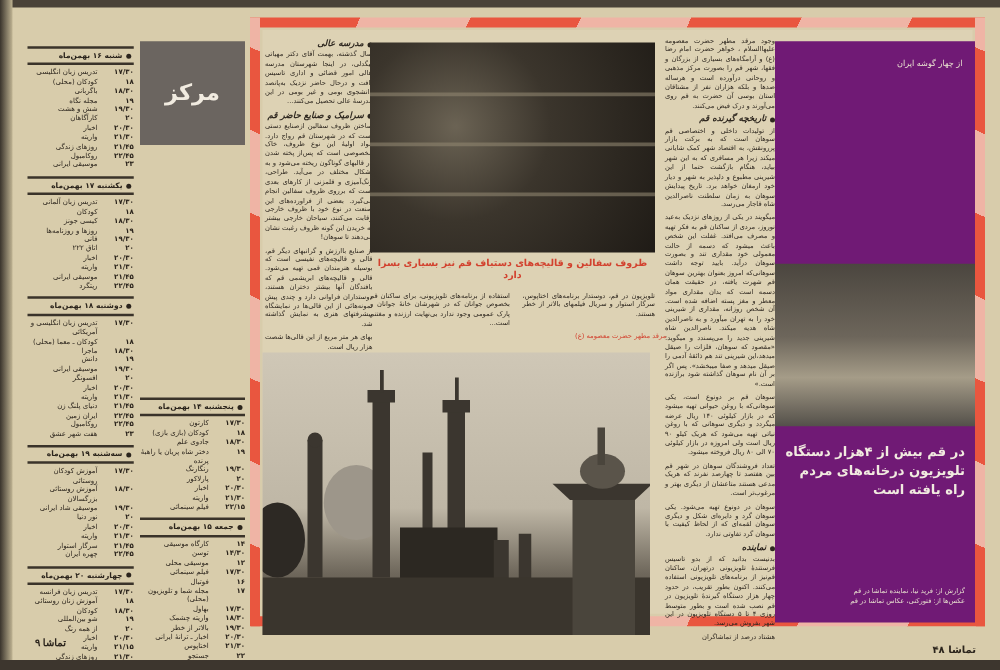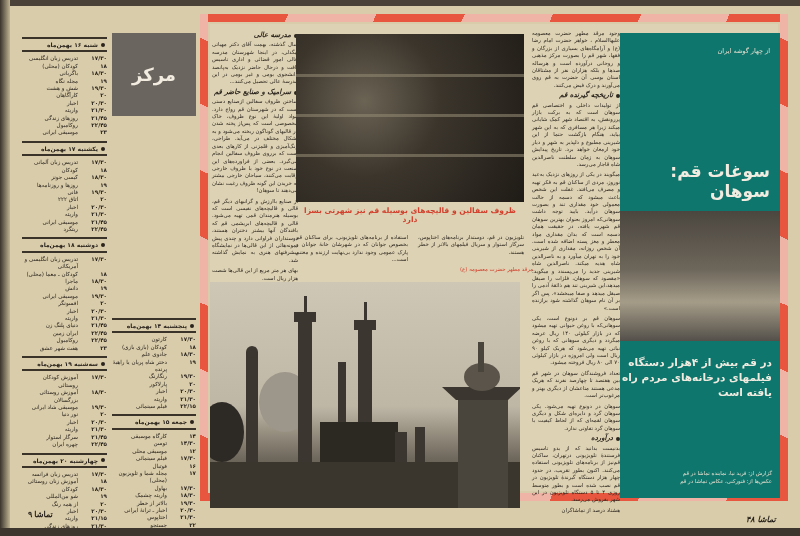--- a/index.html
+++ b/index.html
@@ -44,21 +44,21 @@
   .photo1 { position: absolute; left: 96px; top: 20px; width: 228px; height: 168px;
     background: radial-gradient(circle at 30% 40%, #6b6354 0, #3b352c 40%, #1f1b16 100%);
     overflow: hidden; }
   .photo1 .shelf { position: absolute; left: 0; width: 100%; height: 3px; background: #8f8570; opacity: .6; }
   .caption-red { position: absolute; left: 96px; top: 192px; width: 228px; direction: rtl; font-size: 7.6px; color: #d2412e; font-weight: bold; text-align: center; }
   .caption-small-red { position: absolute; direction: rtl; font-size: 5.4px; color: #d2412e; }
 
   .photo2 { position: absolute; left: 10px; top: 268px; width: 310px; height: 226px;
     background: linear-gradient(180deg, #cfc7b6 0%, #bfb7a6 55%, #6f685c 78%, #3a352d 100%); overflow: hidden; }
 
-  .dark-panel { position: absolute; left: 620px; top: 33px; width: 160px; height: 465px; background: #0f766e; }
+  .dark-panel { position: absolute; left: 620px; top: 33px; width: 160px; height: 465px; background: #701a75; }
   .dark-kicker { position: absolute; right: 10px; top: 14px; direction: rtl; font-size: 6.5px; color: #e8e0cf; }
   .dark-title { position: absolute; right: 10px; top: 128px; direction: rtl; font-size: 17px; font-weight: bold; color: #f1ebe0; }
   .dark-photo { position: absolute; left: 0; top: 178px; width: 160px; height: 130px;
     background: linear-gradient(180deg,#4b463f 0%, #6d665b 45%, #a59c88 70%, #54504a 100%); }
   .dark-headline { position: absolute; right: 8px; top: 322px; width: 150px; direction: rtl; font-size: 10.5px; font-weight: bold; color: #f1ebe0; line-height: 15px; text-align: right; }
   .dark-credits { position: absolute; right: 8px; top: 436px; width: 150px; direction: rtl; font-size: 5.4px; color: #e8e0cf; line-height: 8px; }
 </style>
 </head>
 <body>
 
@@ -410,21 +410,21 @@
       <p>ساختن ظروف سفالین ازصنایع دستی است که در شهرستان قم رواج دارد. مواد اولیهٔ این نوع ظروف، خاک مخصوصی است که پس‌از پخته شدن در قالبهای گوناگون ریخته می‌شود و به اشکال مختلف در می‌آید. طراحی، رنگ‌آمیزی و قلمزنی از کارهای بعدی است که برروی ظروف سفالین انجام می‌گیرد. بعضی از فراورده‌های این صنعت در نوع خود با ظروف خارجی رقابت می‌کنند، سیاحان خارجی بیشتر به خریدن این گونه ظروف رغبت نشان می‌دهند تا سوهان!</p>
       <p>از صنایع باارزش و گرانبهای دیگر قم، قالی و قالیچه‌های نفیسی است که بوسیله هنرمندان قمی تهیه می‌شود. قالی و قالیچه‌های ابریشمی قم که بافندگان آنها بیشتر دختران هستند، دوستداران فراوانی دارد و چندی پیش نمونه‌هائی از این قالی‌ها در نمایشگاه پیشرفتهای هنری به نمایش گذاشته شد.</p>
       <p>بهای هر متر مربع از این قالی‌ها شصت هزار ریال است.</p>
     </div>
 
     <div class="photo1">
       <div class="shelf" style="top:40px;"></div>
       <div class="shelf" style="top:80px;"></div>
       <div class="shelf" style="top:120px;"></div>
     </div>
-    <div class="caption-red">ظروف سفالین و قالیچه‌های بوسیله قم نیز شهرتی بسزا دارد</div>
+    <div class="caption-red">ظروف سفالین و قالیچه‌های دستباف قم نیز بسیاری بسزا دارد</div>
 
     <div class="txt" style="left:96px; top:220px; width:112px;">استفاده از برنامه‌های تلویزیونی، برای ساکنان قم بخصوص جوانان که در شهرشان خانهٔ جوانان و پارک عمومی وجود ندارد بی‌نهایت ارزنده و مغتنم است...</div>
     <div class="txt" style="left:218px; top:220px; width:106px;">تلویزیون در قم، دوستدار برنامه‌های اختاپوس، سرگار استوار و سریال فیلمهای بالاتر از خطر هستند.</div>
     <div class="caption-small-red" style="left:260px; top:252px;">مرقد مطهر حضرت معصومه (ع)</div>
 
     <div class="photo2">
       <svg width="310" height="226" viewBox="0 0 310 226">
         <ellipse cx="12" cy="150" rx="22" ry="30" fill="#2d2924"></ellipse>
         <rect x="36" y="70" width="12" height="110" fill="#3b362f"></rect>
         <circle cx="42" cy="70" r="6" fill="#3b362f"></circle>
@@ -453,34 +453,33 @@
           <span class="dot"></span>
           <span>تاریخچه گیرنده قم</span>
         </h4>
       <p>از تولیدات داخلی و اختصاصی قم سوهان است که به برکت بازار پررونقش، به اقتصاد شهر کمک شایانی میکند زیرا هر مسافری که به این شهر بیاید، هنگام بازگشت حتما از این شیرینی مطبوع و دلپذیر به شهر و دیار خود ارمغان خواهد برد. تاریخ پیدایش سوهان به زمان سلطنت ناصرالدین شاه قاجار می‌رسد.</p>
       <p>میگویند در یکی از روزهای نزدیک به‌عید نوروز، مردی از ساکنان قم به فکر تهیه و مصرف می‌افتد. غفلت این شخص باعث میشود که دسمه از حالت معمولی خود مقداری تند و بصورت سوهان درآید. بایید توجه داشت سوهانی‌که امروز بعنوان بهترین سوهان قم شهرت یافته، در حقیقت همان دسمه است که بدان مقداری مواد معطر و مغز پسته اضافه شده است. آن شخص روزانه، مقداری از شیرینی خود را به تهران میآورد و به ناصرالدین شاه هدیه میکند. ناصرالدین شاه شیرینی جدید را می‌پسندد و میگوید: «مقصود که سوهان، فلزات را صیقل میدهد،این شیرینی تند هم ذائقهٔ آدمی را صیقل میدهد و صفا میبخشد». پس اگر بر آن نام سوهان گذاشته شود برازنده است.»</p>
       <p>سوهان قم بر دونوع است، یکی سوهانی‌که با روغن حیوانی تهیه میشود که در بازار کیلوئی ۱۴۰ ریال عرضه میگردد و دیگری سوهانی که با روغن نباتی تهیه می‌شود که هریک کیلو ۹۰ ریال است ولی امروزه در بازار کیلوئی ۷۰ الی ۸۰ ریال فروخته میشود.</p>
       <p>تعداد فروشندگان سوهان در شهر قم بین هفتصد تا چهارصد نفرند که هریک مدعی هستند متاعشان از دیگری بهتر و مرغوب‌تر است.</p>
       <p>سوهان در دونوع تهیه می‌شود. یکی سوهان گرد و دایره‌ای شکل و دیگری سوهان لقمه‌ای که از لحاظ کیفیت با سوهان گرد تفاوتی ندارد.</p>
       <h4>
           <span class="dot"></span>
-          <span>درآورده</span>
+          <span>نماینده</span>
         </h4>
       <p>بدنیست بدانید که از بدو تاسیس فرستندهٔ تلویزیونی درتهران، ساکنان قم‌نیز از برنامه‌های تلویزیونی استفاده می‌کنند. اکنون بطور تقریب، در حدود چهار هزار دستگاه گیرندهٔ تلویزیون در قم نصب شده است و بطور متوسط روزی ۴ تا ۵ دستگاه تلویزیون در این شهر بفروش می‌رسد.</p>
       <p>هشتاد درصد از تماشاگران</p>
     </div>
   </div>
 
   <div class="dark-panel">
     <div class="dark-kicker">از چهار گوشه ایران</div>
-    <div class="dark-title">سوغات قم: سوهان</div>
     <div class="dark-photo"></div>
-    <div class="dark-headline">در قم بیش از ۴هزار دستگاه فیلمهای درخانه‌های مردم راه یافته است</div>
+    <div class="dark-headline">در قم بیش از ۴هزار دستگاه تلویزیون درخانه‌های مردم راه یافته است</div>
     <div class="dark-credits">
       <div>گزارش از: فرید نیا، نماینده تماشا در قم</div>
       <div>عکس‌ها از: فتورکنی، عکاس تماشا در قم</div>
     </div>
   </div>
 
-  <div class="pagenum" style="left:746px; top:515px;font-style:italic;">تماشا ۴۸</div>
+  <div class="pagenum" style="left:746px; top:515px;">تماشا ۴۸</div>
 
   <div class="botedge"></div>
 </div>
 
 </body></html>

